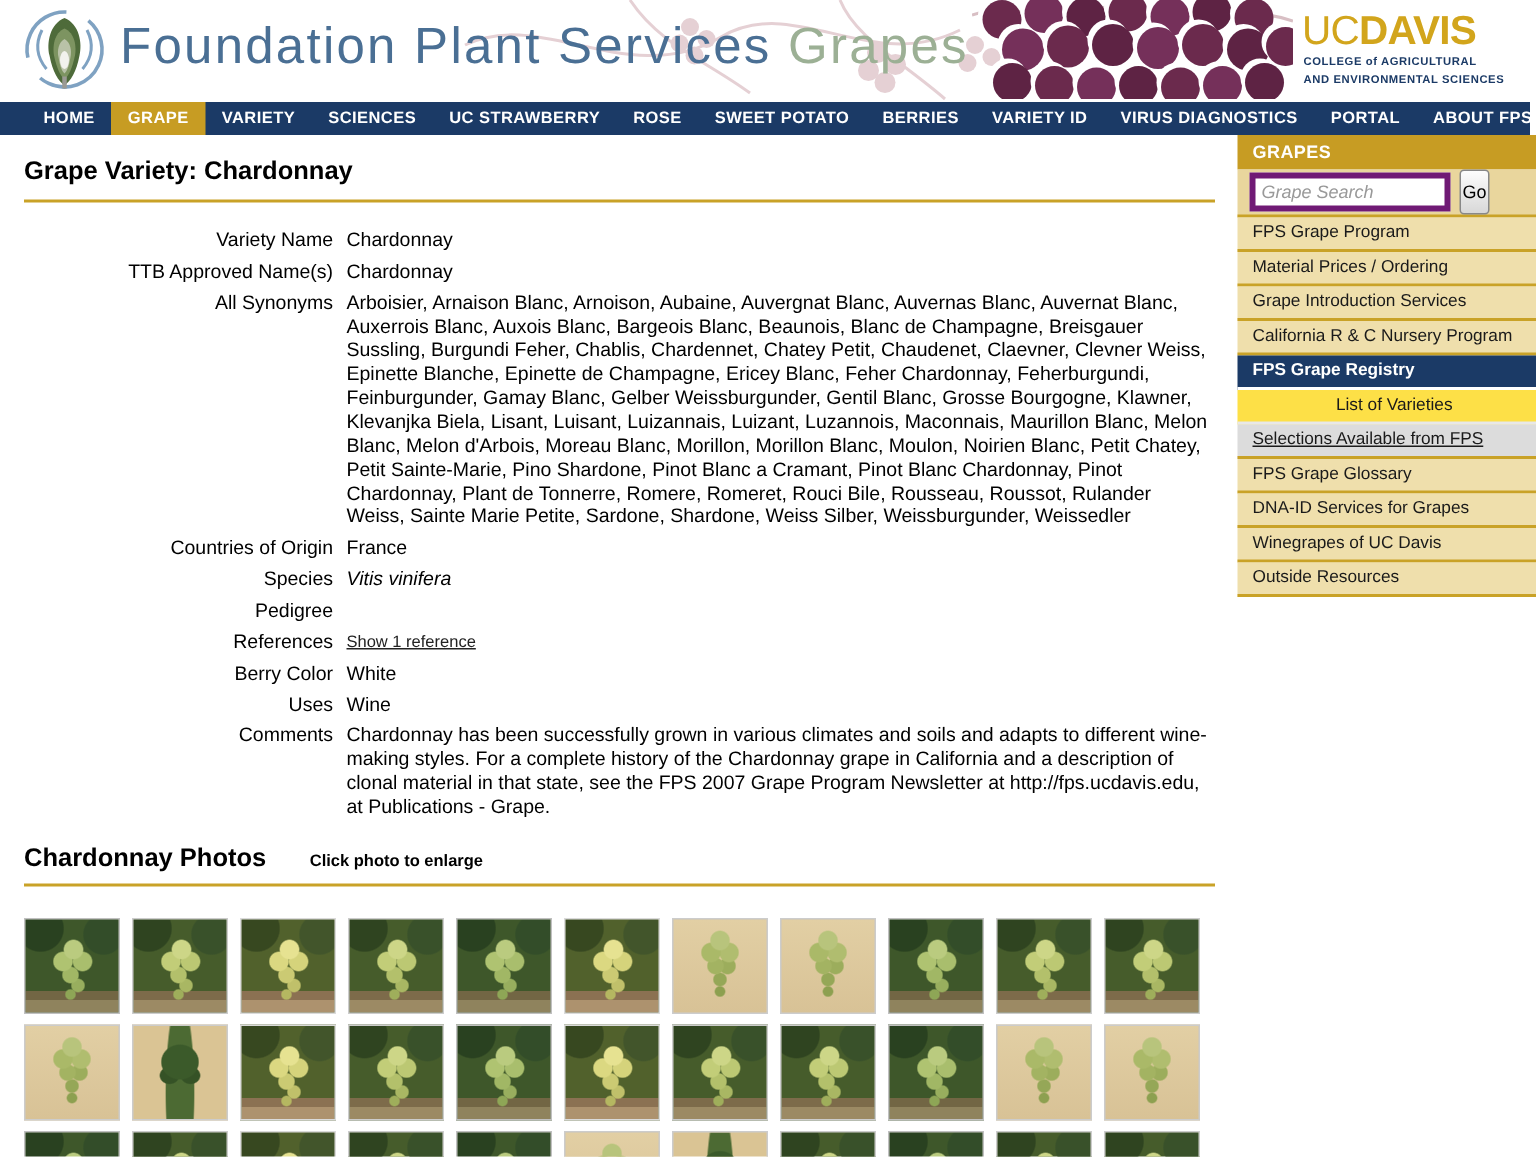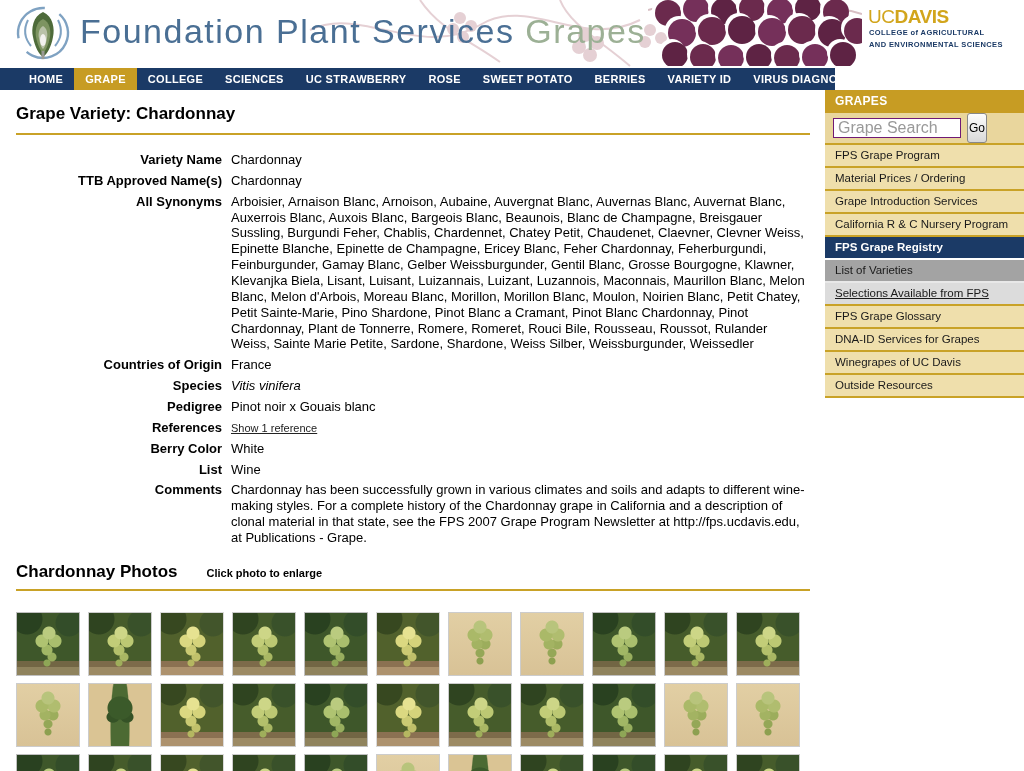--- a/index.html
+++ b/index.html
@@ -10,38 +10,38 @@
   
   header{position:absolute;left:0;top:0;width:932px;height:68px;background:#fff;}
   .vine-art{position:absolute;left:300px;top:0;width:380px;height:68px;}
   .logo{position:absolute;left:14px;top:4px;width:58px;height:58px;cursor:pointer;}
   .site-title{position:absolute;left:80px;top:12px;font-size:34px;color:#4a6f94;
     letter-spacing:1.5px;white-space:nowrap;z-index:2;}
   .site-title .grapes{color:#9cb095;}
   .grape-art{position:absolute;left:648px;top:0;width:214px;height:66px;}
   .ucd{position:absolute;left:862px;top:0;width:162px;height:68px;background:#fff;
     padding-top:7px;box-sizing:border-box;cursor:pointer;z-index:3;}
-  .ucd-word{font-size:19px;color:#d2a51c;line-height:1;margin-left:6px;letter-spacing:-0.5px;}
+  .ucd-word{font-size:27px;color:#d2a51c;line-height:1;margin-left:6px;letter-spacing:-0.5px;}
   .ucd-word .uc{font-weight:400;}
   .ucd-word .davis{font-weight:700;}
   .ucd-line{font-size:7.5px;font-weight:700;color:#1b3a66;margin-left:7px;
     letter-spacing:0.4px;line-height:1.5;margin-top:1px;}
   
-  nav{position:absolute;left:0;top:68px;width:835px;height:22px;background:#1b3a66;
+  nav{position:absolute;left:0;top:68px;width:1020px;height:22px;background:#1b3a66;
     display:flex;align-items:stretch;padding-left:18px;box-sizing:border-box;z-index:4;}
   .nav-item{color:#fff;font-size:11px;font-weight:700;padding:0 11px;display:flex;
     align-items:center;letter-spacing:0.3px;cursor:pointer;white-space:nowrap;}
   .nav-item.active{background:#c79c23;text-align:center;}
   
   main{position:absolute;left:16px;top:90px;width:794px;}
   h1{font-size:17px;font-weight:700;margin:14px 0 9px 0;}
   .rule{height:2px;background:#c9a227;}
   .fields{margin-top:17px;}
   .field-row{display:flex;margin-bottom:5px;font-size:13px;line-height:1.22;}
-  .field-label{width:206px;text-align:right;font-weight:700;flex:none;padding-right:9px;}
+  .field-label{width:206px;text-align:right;font-weight:400;flex:none;padding-right:9px;}
   .field-value{width:575px;}
   .field-value.italic{font-style:italic;}
   .field-value.link{font-size:11px;text-decoration:underline;color:#222;cursor:pointer;padding-top:2px;width:auto;}
   .photos-head{display:flex;align-items:baseline;margin-top:16px;text-align:center;}
   h2{font-size:17px;font-weight:700;margin:0;}
   .hint{font-size:11px;font-weight:700;margin-left:29px;}
   .photos-head + .rule{margin-top:7px;}
   .grid{margin-top:21px;}
   .photo-row{display:flex;gap:8px;margin-bottom:7px;}
   .thumb{width:62px;height:62px;border:1px solid #ccc;flex:none;cursor:pointer;background-repeat:no-repeat;}
@@ -79,31 +79,31 @@
       radial-gradient(ellipse 8px 7px at 24px 33px,#355226 0 6px,transparent 7px),
       radial-gradient(ellipse 8px 7px at 38px 33px,#355226 0 6px,transparent 7px),
       radial-gradient(ellipse 1.5px 10px at 31px 45px,#4c6a33 0 9px,transparent 10px);
   }
   
   aside{position:absolute;left:825px;top:90px;width:199px;}
   .sb-head{height:23px;background:#c79c23;color:#fff;font-weight:700;font-size:12px;
     line-height:23px;padding-left:10px;letter-spacing:0.3px;}
   .sb-search{height:30px;background:#e9d69d;display:flex;align-items:center;
     padding-left:8px;gap:6px;border-bottom:2px solid #c9a227;}
-  .sb-search input{width:118px;height:18px;border:1px solid #701a75;font-size:16px;
-    padding:0 4px;font-family:"Liberation Sans",sans-serif;}
+  .sb-search input{width:118px;height:18px;border:4px solid #701a75;font-size:12px;
+    padding:0 4px;font-family:"Liberation Sans",sans-serif;font-style:italic;}
   .sb-search input::placeholder{color:#999;}
   .sb-search button{height:30px;padding:0 1px;font-size:12px;border:1px solid #888;
     border-radius:3px;background:linear-gradient(#fdfdfd,#d8d8d8);cursor:pointer;
     font-family:"Liberation Sans",sans-serif;}
   .sb-item{height:21px;line-height:21px;padding-left:10px;font-size:11.5px;color:#1a1a1a;
     border-bottom:2px solid #c9a227;cursor:pointer;white-space:nowrap;}
   .sb-item.tan{background:#efdfac;}
   .sb-item.active{background:#1b3a66;color:#fff;font-weight:700;border-bottom-color:#fff;}
-  .sb-item.gray{background:#a3a3a3;border-bottom-color:#e8e8e8;}
+  .sb-item.gray{background:#fde047;border-bottom-color:#e8e8e8;text-align:center;}
   .sb-item.lightgray{background:#dcdcdc;border-bottom-color:#c9a227;text-decoration:underline;}
 </style>
 </head>
 <body>
 
 <header>
   <div class="vine-art">
     <svg width="380" height="68" viewBox="0 0 380 68">
       <g stroke="#e5d0d4" stroke-width="2" fill="none">
         <path d="M10 30 C60 5 120 60 180 25 C230 -5 280 50 340 20"></path>
@@ -198,21 +198,21 @@
       <span class="uc">UC</span><span class="davis">DAVIS</span>
     </div>
     <div class="ucd-line">COLLEGE of AGRICULTURAL</div>
     <div class="ucd-line">AND ENVIRONMENTAL SCIENCES</div>
   </div>
 </header>
 
 <nav>
     <div class="nav-item">HOME</div>
     <div class="nav-item active">GRAPE</div>
-    <div class="nav-item">COLLEGE</div>
+    <div class="nav-item">VARIETY</div>
     <div class="nav-item">SCIENCES</div>
     <div class="nav-item">UC STRAWBERRY</div>
     <div class="nav-item">ROSE</div>
     <div class="nav-item">SWEET POTATO</div>
     <div class="nav-item">BERRIES</div>
     <div class="nav-item">VARIETY ID</div>
     <div class="nav-item">VIRUS DIAGNOSTICS</div>
     <div class="nav-item">PORTAL</div>
     <div class="nav-item">ABOUT FPS</div>
   </nav>
@@ -236,32 +236,31 @@
       <div class="field-row">
         <div class="field-label">Countries of Origin</div>
         <div class="field-value">France</div>
       </div>
       <div class="field-row">
         <div class="field-label">Species</div>
         <div class="field-value italic">Vitis vinifera</div>
       </div>
       <div class="field-row">
         <div class="field-label">Pedigree</div>
-        <div class="field-value">Pinot noir x Gouais blanc</div>
       </div>
       <div class="field-row">
         <div class="field-label">References</div>
         <div class="field-value link">Show 1 reference</div>
       </div>
       <div class="field-row">
         <div class="field-label">Berry Color</div>
         <div class="field-value">White</div>
       </div>
       <div class="field-row">
-        <div class="field-label">List</div>
+        <div class="field-label">Uses</div>
         <div class="field-value">Wine</div>
       </div>
       <div class="field-row">
         <div class="field-label">Comments</div>
         <div class="field-value">Chardonnay has been successfully grown in various climates and soils and adapts to different wine-making styles. For a complete history of the Chardonnay grape in California and a description of clonal material in that state, see the FPS 2007 Grape Program Newsletter at http://fps.ucdavis.edu, at Publications - Grape.</div>
       </div>
     </div>
   <div class="photos-head">
     <h2>Chardonnay Photos</h2>
     <span class="hint">Click photo to enlarge</span>

